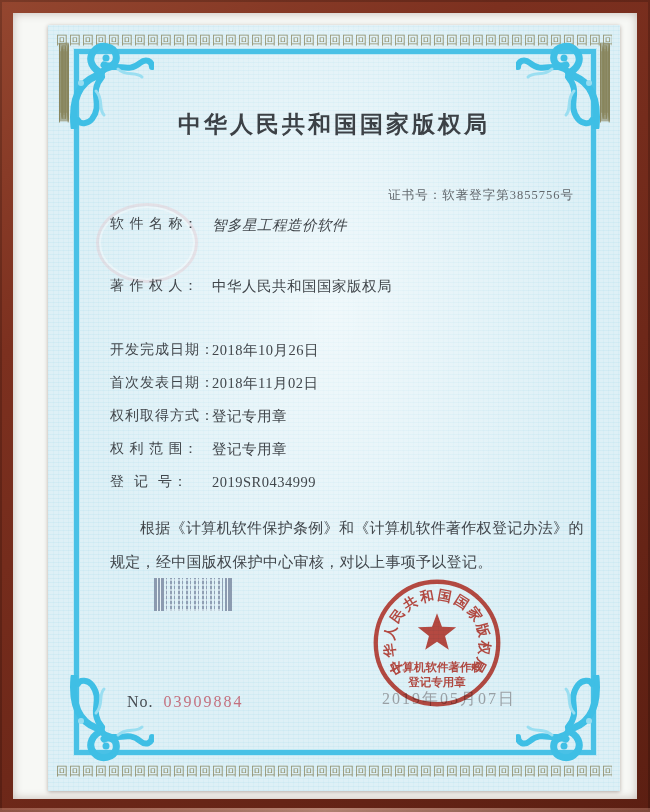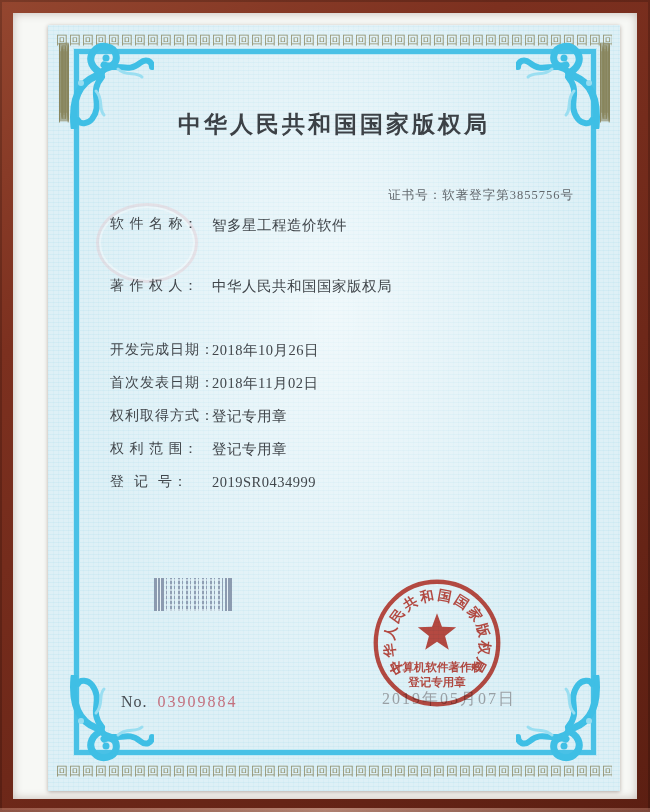--- a/index.html
+++ b/index.html
@@ -71,41 +71,41 @@
     position:absolute;left:0;right:0;top:120px;text-align:center;
     font-size:29px;font-weight:bold;letter-spacing:4px;color:#2e3236;
   }
   .cert-no{
     position:absolute;top:162px;right:46px;font-size:12.5px;color:#61676c;letter-spacing:1px;
   }
   .fields{position:absolute;left:62px;top:190px;width:470px;}
   .f-row{position:absolute;left:0;}
   .f-label{display:inline-block;width:102px;white-space:pre;font-size:14px;color:#41464b;letter-spacing:1px;vertical-align:top;}
   .f-value{font-size:14.5px;color:#41464b;letter-spacing:.5px;}
-  .f-value .vline{display:block;line-height:21px;}
+  .f-value .vline{display:block;line-height:21px;font-style:italic;}
   .statement{
     position:absolute;left:62px;top:486px;width:478px;
     font-size:15px;line-height:34px;color:#41464b;text-indent:2em;letter-spacing:.3px;
   }
   
   .barcode{
     position:absolute;left:106px;top:553px;width:78px;height:33px;
     background:
       linear-gradient(90deg,#7e8ca4 0 3px,#e9f3f7 3px 4px,#7e8ca4 4px 6px,#e9f3f7 6px 7px,#7e8ca4 7px 9px) 0 0/10px 100% no-repeat,
       linear-gradient(90deg,#7e8ca4 0 2px,#e9f3f7 2px 3px,#7e8ca4 3px 6px) 100% 0/7px 100% no-repeat,
       repeating-linear-gradient(0deg,rgba(226,240,246,.65) 0 2px,rgba(226,240,246,0) 2px 5px) 11px 0/56px 100% no-repeat,
       repeating-linear-gradient(90deg,#8391a9 0 2px,rgba(0,0,0,0) 2px 4px,#8391a9 4px 5px,rgba(0,0,0,0) 5px 8px);
     opacity:.85;
   }
   
   .seal{position:absolute;left:322px;top:551px;width:134px;height:134px;opacity:.9;mix-blend-mode:multiply;}
   .seal-date{
     position:absolute;left:334px;top:664px;font-size:16px;color:#9aa0a5;letter-spacing:2px;
   }
-  .serial{position:absolute;left:73px;top:668px;font-size:16px;letter-spacing:1px;}
+  .serial{position:absolute;left:79px;top:668px;font-size:16px;letter-spacing:1px;}
   .serial .no{color:#474c52;}
   .serial .num{color:#c4707e;margin-left:10px;letter-spacing:2px;}
 </style>
 </head>
 <body>
 
 <div class="frame"></div>
 <div class="mat"></div>
 
 <div class="paper">
@@ -186,20 +186,21 @@
       <span class="f-label">权利取得方式：</span><span class="f-value">登记专用章</span>
     </div>
     <div class="f-row" style="top:225px">
       <span class="f-label">权 利 范 围：</span><span class="f-value">登记专用章</span>
     </div>
     <div class="f-row" style="top:258px">
       <span class="f-label">登  记  号：</span><span class="f-value">2019SR0434999</span>
     </div>
   </div>
 
+  <div class="statement">根据《计算机软件保护条例》和《计算机软件著作权登记办法》的规定，经中国版权保护中心审核，对以上事项予以登记。</div>
 
   <div class="barcode"></div>
 
   <div class="seal-date">2019年05月07日</div>
 
   <svg class="seal" viewBox="0 0 140 140">
     <defs>
       <path id="ringArc" d="M 44.2 106.9 A 45 45 0 1 1 95.8 106.9" fill="none"></path>
     </defs>
     <circle cx="70" cy="70" r="64" fill="none" stroke="#c8392e" stroke-width="4.5"></circle>

